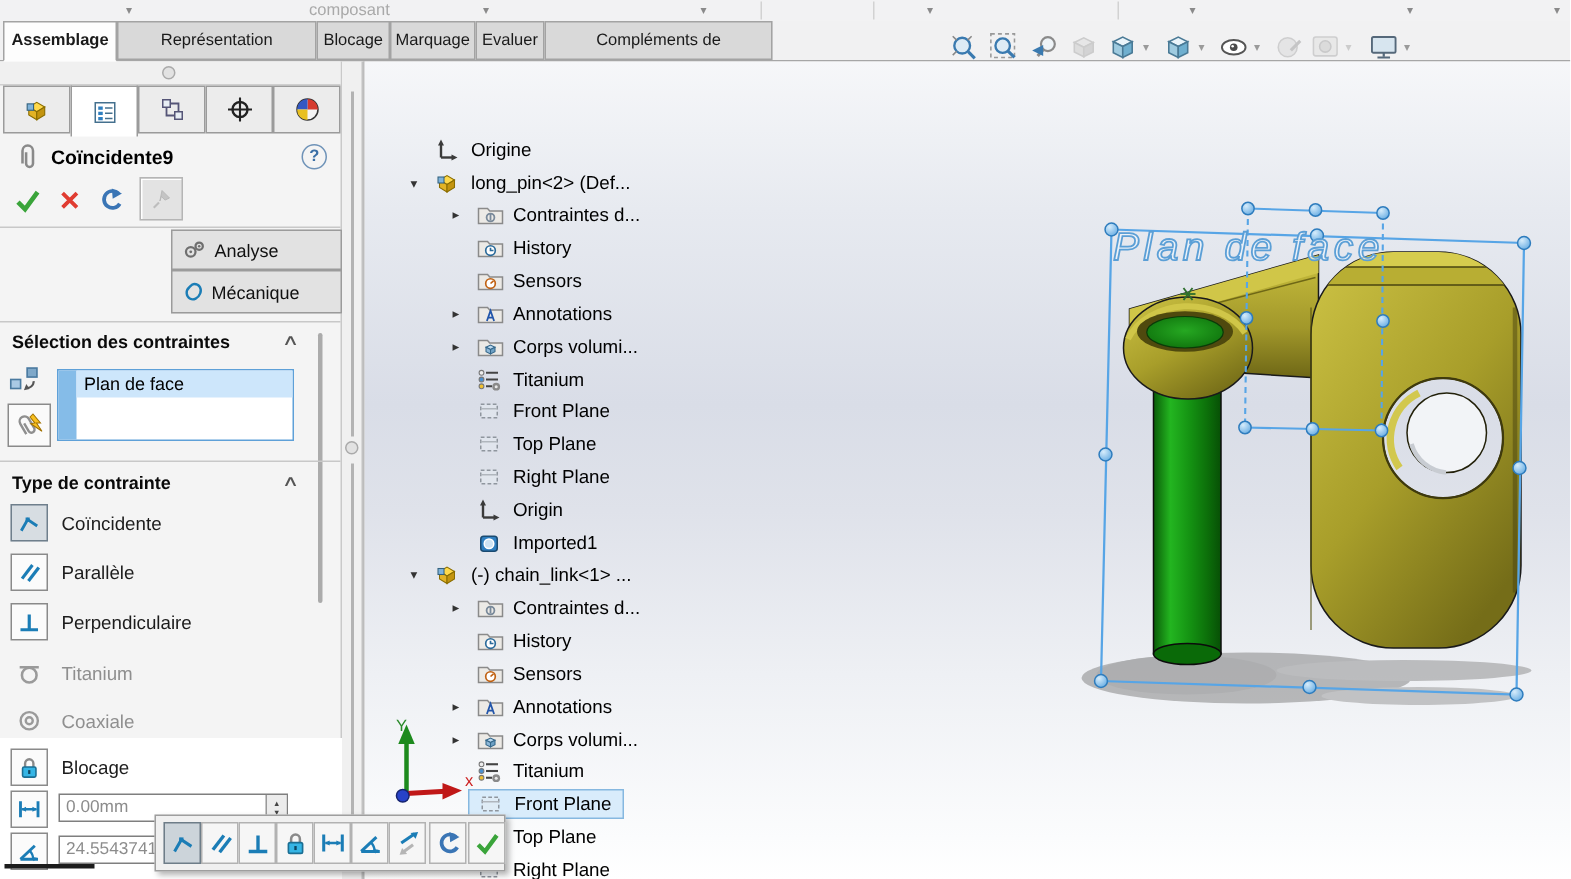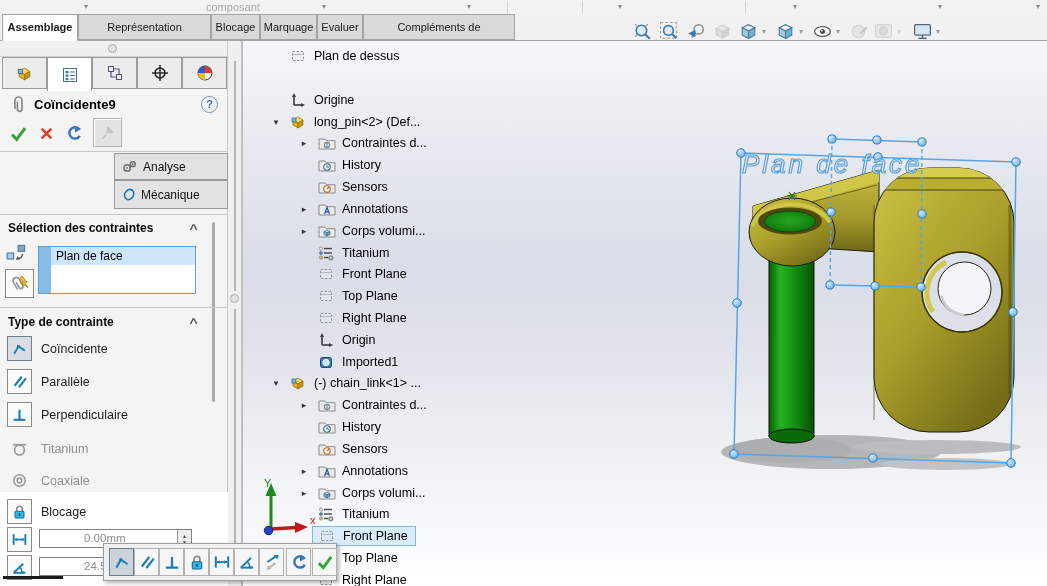--- a/index.html
+++ b/index.html
@@ -53,21 +53,21 @@
   .selrow.dark{background:#2f88e0;color:#fff;}
   
   .mrow{position:absolute;left:7px;display:flex;align-items:center;}
   .micon{width:25px;height:25px;box-sizing:border-box;display:flex;align-items:center;justify-content:center;}
   .micon.boxed{border:1px solid #8a8a8a;background:#fbfbfb;}
   .micon.pressed{border:1px solid #6f7f8c;background:#d7dde2;}
   .mlabel{font-size:12.5px;color:#1c1c1c;margin-left:9px;white-space:nowrap;}
   .mrow.off .mlabel{color:#8f8f8f;}
   .numfield{position:absolute;left:39px;width:153px;height:19px;background:#fff;border:1px solid #7f7f7f;box-sizing:border-box;
             font-size:11.5px;color:#8c8c8c;line-height:17px;padding-left:4px;display:flex;}
-  .numfield .val{flex:1;overflow:hidden;white-space:nowrap;margin-left:40px;}
+  .numfield .val{flex:1;overflow:hidden;white-space:nowrap;}
   .spin{width:13px;border-left:1px solid #9a9a9a;background:#ececec;display:flex;flex-direction:column;
         align-items:center;justify-content:center;font-size:5px;color:#444;flex:none;line-height:6px;}
   #pm-scroll{left:212px;top:181px;width:3px;height:180px;background:#ababab;border-radius:2px;}
   
   #splitter{left:228px;top:41px;width:14px;height:545px;background:#f0f0f0;border-right:1px solid #c2c2c2;box-sizing:border-box;}
   .splitline{position:absolute;left:6px;width:2px;background:#b3b3b3;}
   
   #tree{left:246px;top:45px;width:235px;height:541px;z-index:4;}
   .trow{position:absolute;height:21px;display:flex;align-items:center;white-space:nowrap;}
   .lvl0{left:22px;} .lvl1{left:50px;}
@@ -501,29 +501,20 @@
     <line x1="21" y1="52" x2="21" y2="17" stroke="#1d8a1d" stroke-width="3"></line>
     <polygon points="21,6 15.5,19 26.5,19" fill="#1d8a1d"></polygon>
     <line x1="21" y1="52" x2="47" y2="50.5" stroke="#c01818" stroke-width="3.4"></line>
     <polygon points="58,50 45,45 45,56" fill="#c01818"></polygon>
     <circle cx="18.5" cy="53.5" r="4.2" fill="#2742c8" stroke="#16246e"></circle>
     <text x="14" y="10" font-size="11" fill="#2a8a2a" font-family="Liberation Sans, sans-serif">Y</text>
     <text x="60" y="47" font-size="11" fill="#cc2222" font-family="Liberation Sans, sans-serif">x</text>
   </svg>
 
   <div id="tree" class="abs">
-    <div class="trow lvl0" style="top:0">
-        <span class="exp"></span>
-        <span class="tico">
-          <svg width="16" height="16">
-            <use href="#s-plane"></use>
-          </svg>
-        </span>
-        <span class="tlbl">Plan de dessus</span>
-      </div>
     <div class="trow lvl0" style="top:44px">
         <span class="exp"></span>
         <span class="tico">
           <svg width="16" height="16">
             <use href="#s-origin"></use>
           </svg>
         </span>
         <span class="tlbl">Origine</span>
       </div>
     <div class="trow lvl0" style="top:66px">

